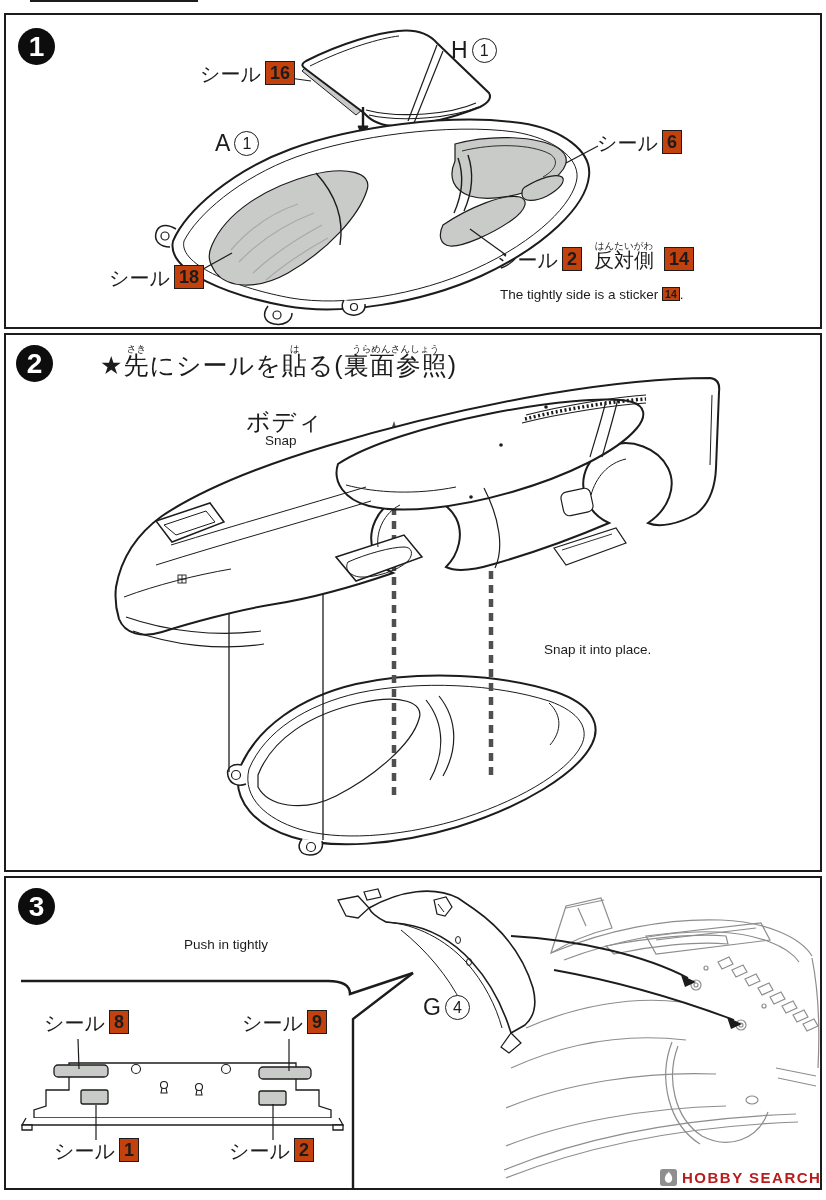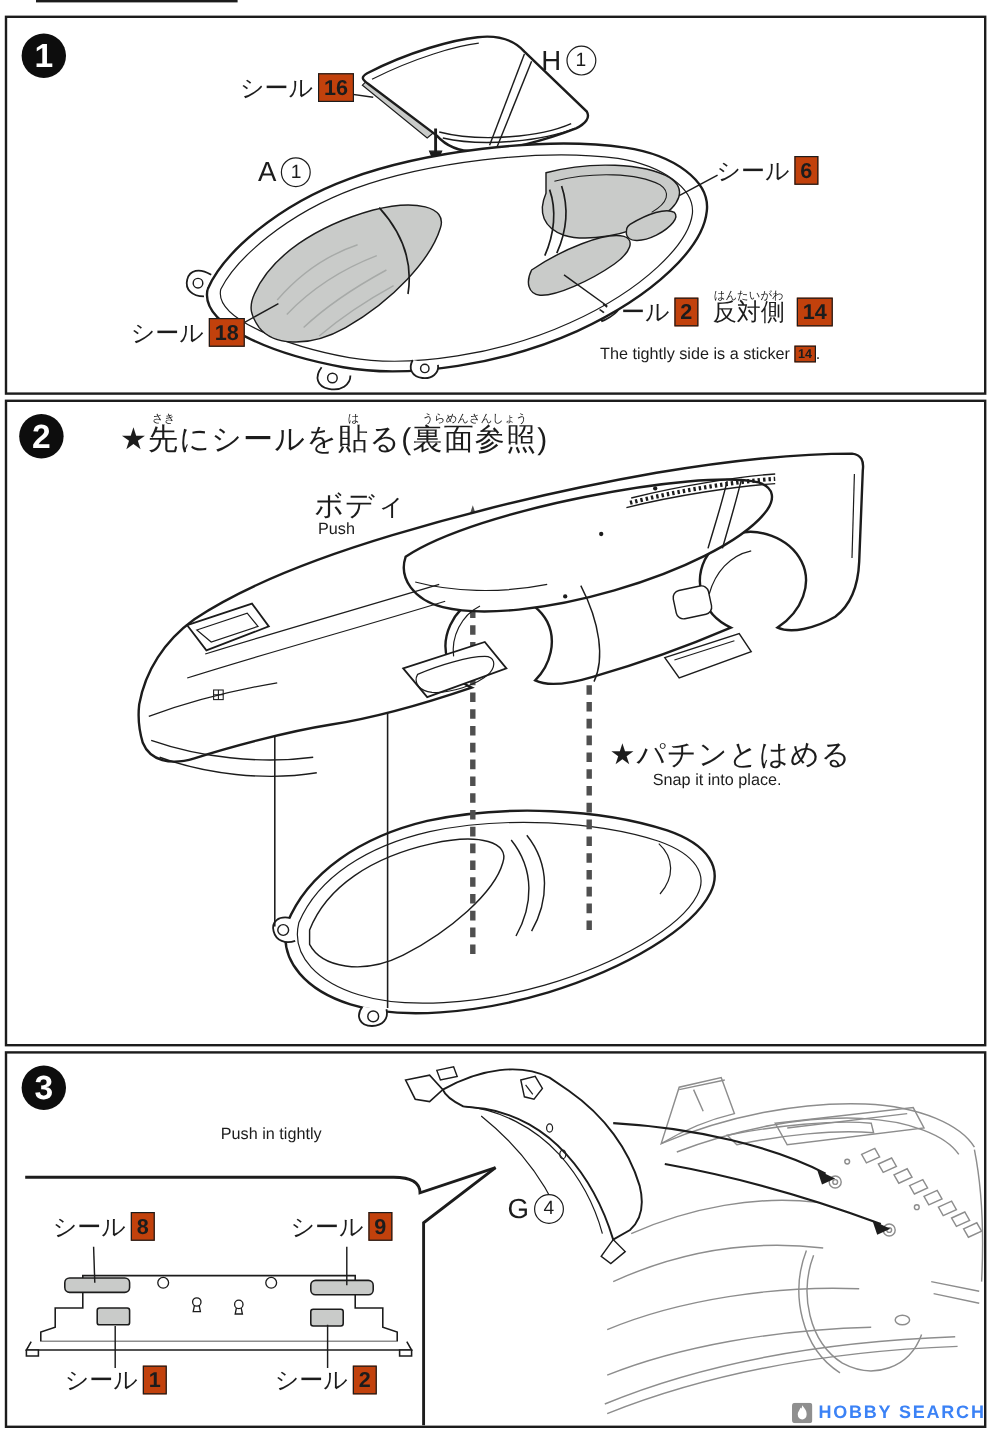--- a/index.html
+++ b/index.html
@@ -12,21 +12,21 @@
   .seal-label{position:absolute;display:flex;align-items:flex-end;gap:4px;font-size:20px;line-height:1.1;white-space:nowrap;}
   .numbox{border:1.6px solid #1c1c1c;padding:0 4px;font-size:18px;line-height:22px;background:#c2410c;display:inline-block;font-weight:bold;}
   .numbox.sm{font-size:10.5px;line-height:12px;padding:0 2px;border-width:1px;vertical-align:1px;}
   .part-label{position:absolute;display:flex;align-items:center;gap:4px;font-size:23px;line-height:1;}
   .circnum{width:23px;height:23px;border:1.6px solid #1c1c1c;border-radius:50%;display:flex;align-items:center;
            justify-content:center;font-size:16px;line-height:1;background:#fff;}
   .heading{position:absolute;font-size:25px;line-height:1.05;white-space:nowrap;letter-spacing:1px;}
   .heading rt,.seal-label rt{font-size:9.5px;letter-spacing:0;text-align:center;}
   .en{position:absolute;font-size:13.5px;line-height:1.2;white-space:nowrap;}
   .jp-mid{position:absolute;font-size:24px;line-height:1;white-space:nowrap;letter-spacing:1px;}
-  .watermark{position:absolute;display:flex;align-items:center;gap:5px;color:#3b82f6;font-weight:bold;
+  .watermark{position:absolute;display:flex;align-items:center;gap:5px;color:#b91c1c;font-weight:bold;
              font-size:15px;letter-spacing:1.5px;white-space:nowrap;}
   .wm-icon{width:17px;height:17px;}
   .topline{position:absolute;background:#1c1c1c;}
 </style>
 </head>
 <body>
 
 <div id="canvas">
 
   <div class="topline" style="left:30px;top:0;width:168px;height:2px;"></div>
@@ -276,23 +276,22 @@
     <span>シール</span>
     <span class="numbox">2</span>
     <span style="margin-left:8px;"><ruby>反対側<rt>はんたいがわ</rt></ruby></span>
     <span class="numbox" style="margin-left:6px;">14</span>
   </div>
   <div class="en" style="left:500px;top:287px;">
     <span>The tightly side is a sticker </span><span class="numbox sm">14</span><span>.</span>
   </div>
 
   <div class="heading" style="left:100px;top:344px;">★<ruby>先<rt>さき</rt></ruby>にシールを<ruby>貼<rt>は</rt></ruby>る(<ruby>裏面参照<rt>うらめんさんしょう</rt></ruby>)</div>
-  <div class="jp-mid" style="left:262px;top:410px;">ボディ</div>
-  <div class="en" style="left:265px;top:433px;">Push</div>
-  <div class="jp-mid" style="left:508px;top:618px;">★パチンとはめる</div>
+  <div class="jp-mid" style="left:246px;top:410px;">ボディ</div>
+  <div class="en" style="left:265px;top:433px;">Snap</div>
   <div class="en" style="left:544px;top:642px;">Snap it into place.</div>
 
   <div class="en" style="left:184px;top:937px;">Push in tightly</div>
   <div class="part-label" style="left:423px;top:995px;">
     <span>G</span>
     <span class="circnum">4</span>
   </div>
   <div class="seal-label" style="left:44px;top:1010px;">
     <span>シール</span>
     <span class="numbox">8</span>

